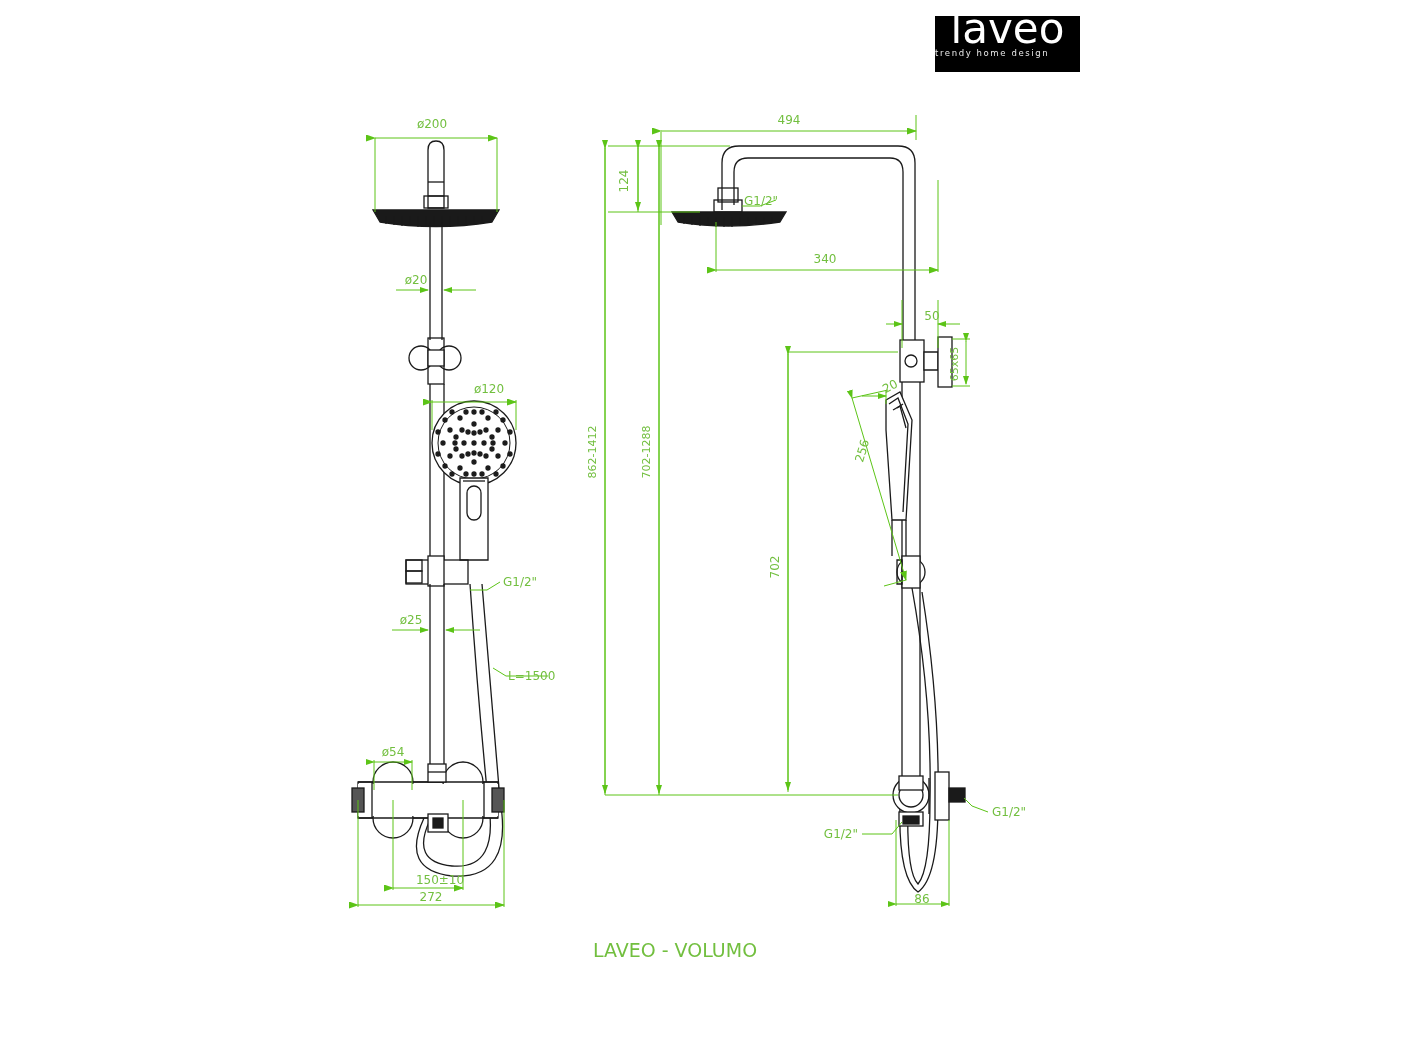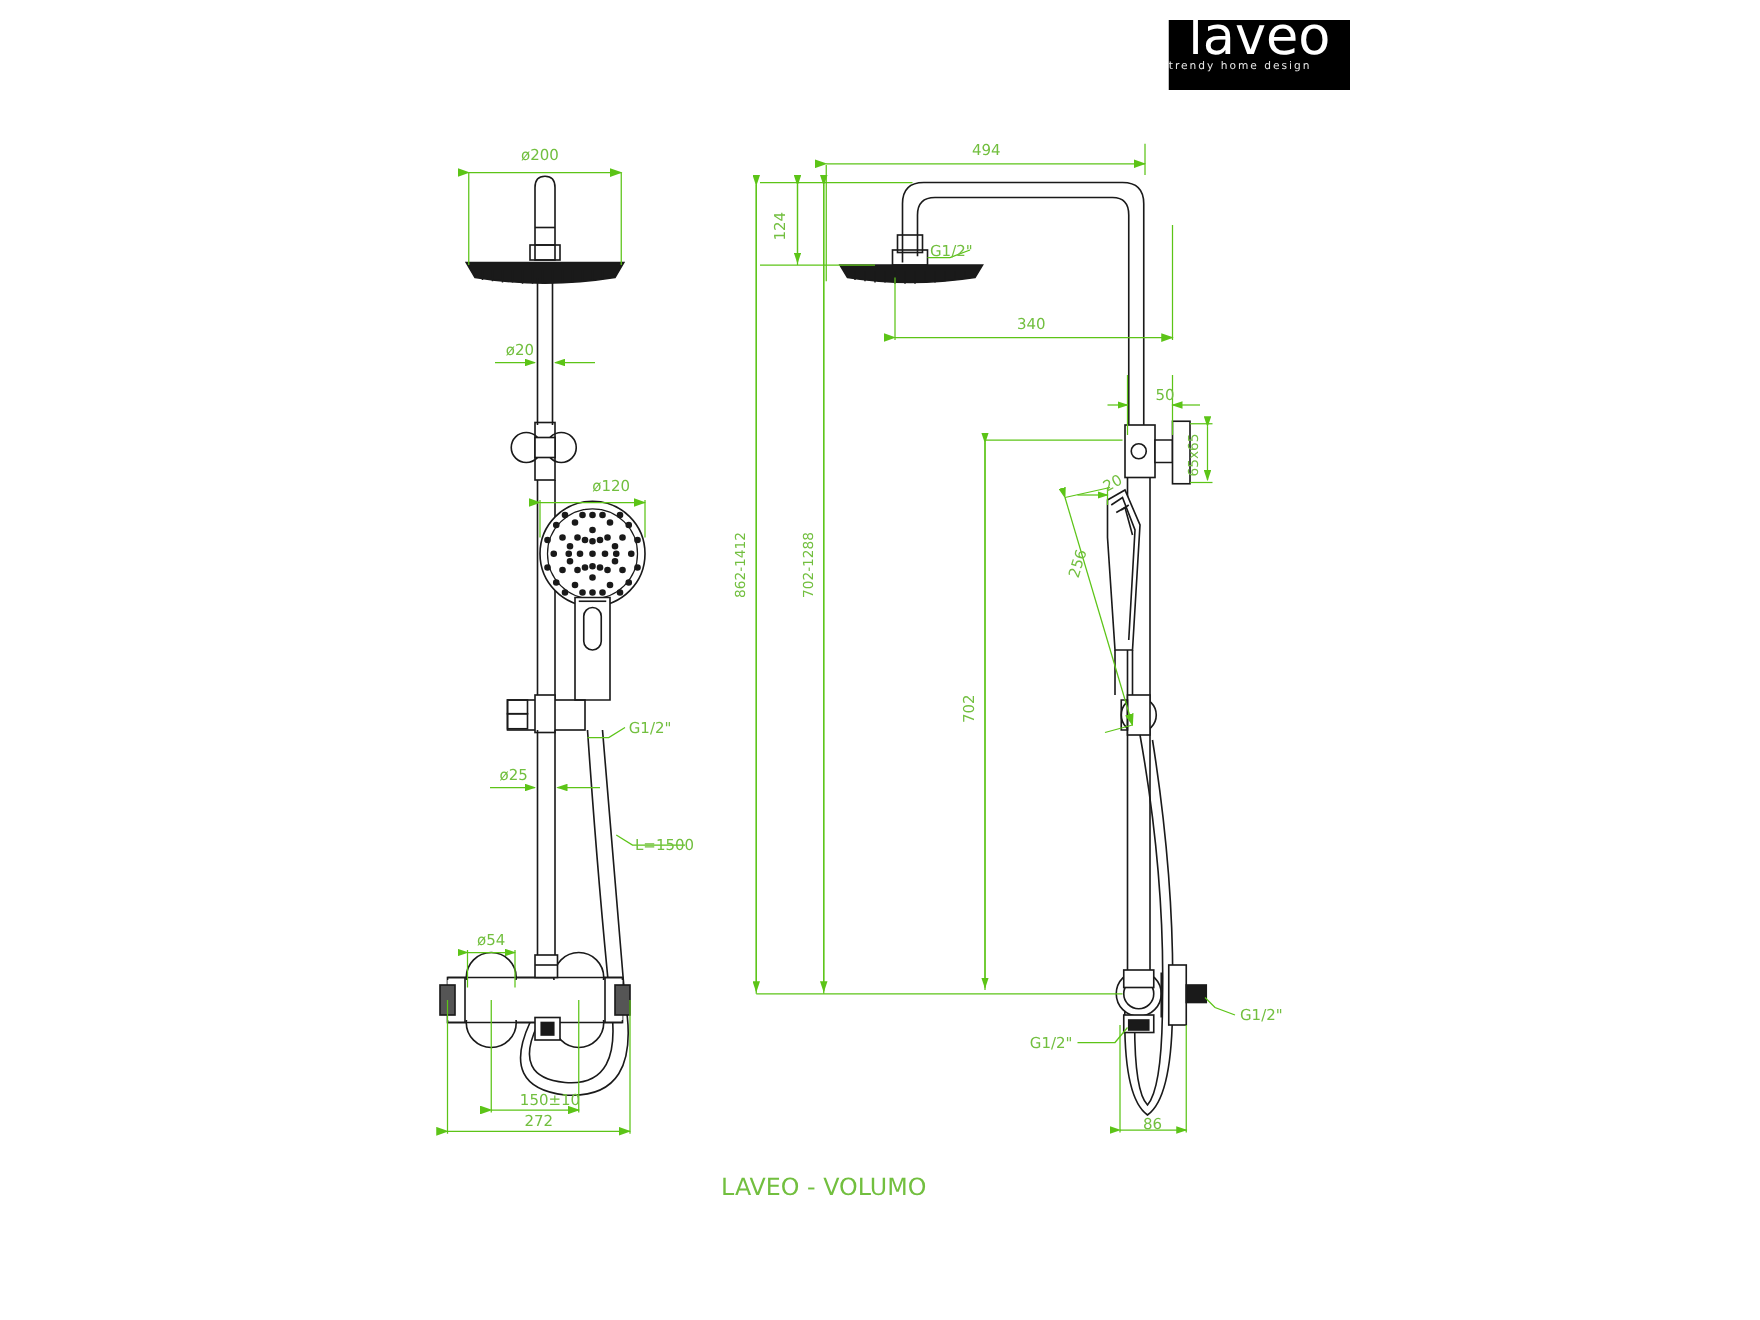--- a/index.html
+++ b/index.html
@@ -46,21 +46,21 @@
     left: 0; right: 0;
     top: 32px;
     text-align: left;
     color: #e8e8e8;
     font-size: 8.5px;
     letter-spacing: 1.6px;
     font-family: "DejaVu Sans", sans-serif;
   }
   .title-block {
     position: absolute;
-    left: 424px;
+    left: 440px;
     top: 938px;
     width: 470px;
     text-align: center;
     color: #72bf3f;
     font-size: 19px;
     line-height: 25px;
     font-family: "DejaVu Sans", sans-serif;
   }
   .title-block div { white-space: pre; }
   svg { display: block; }

